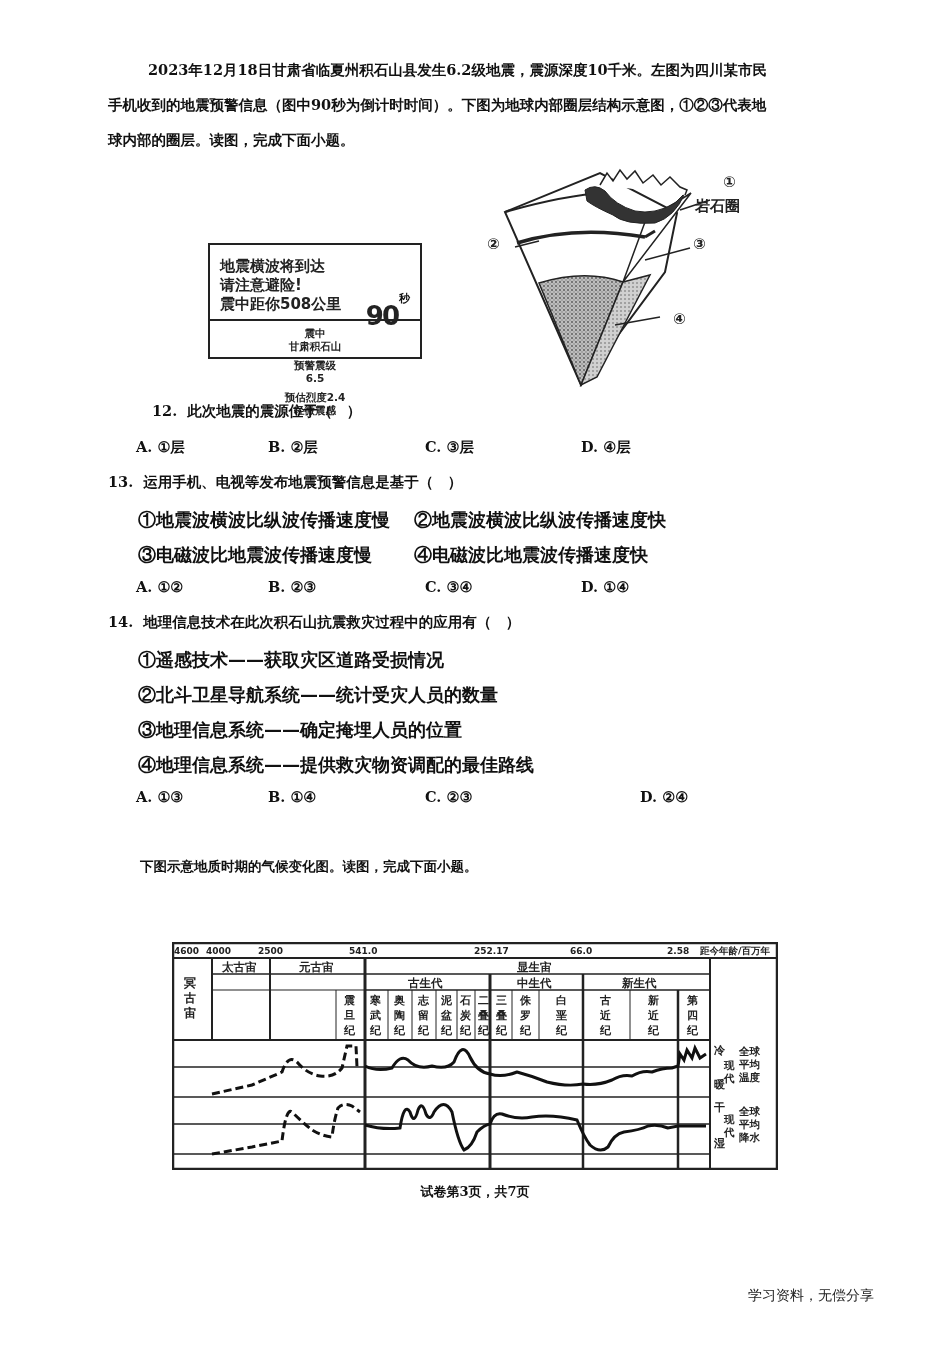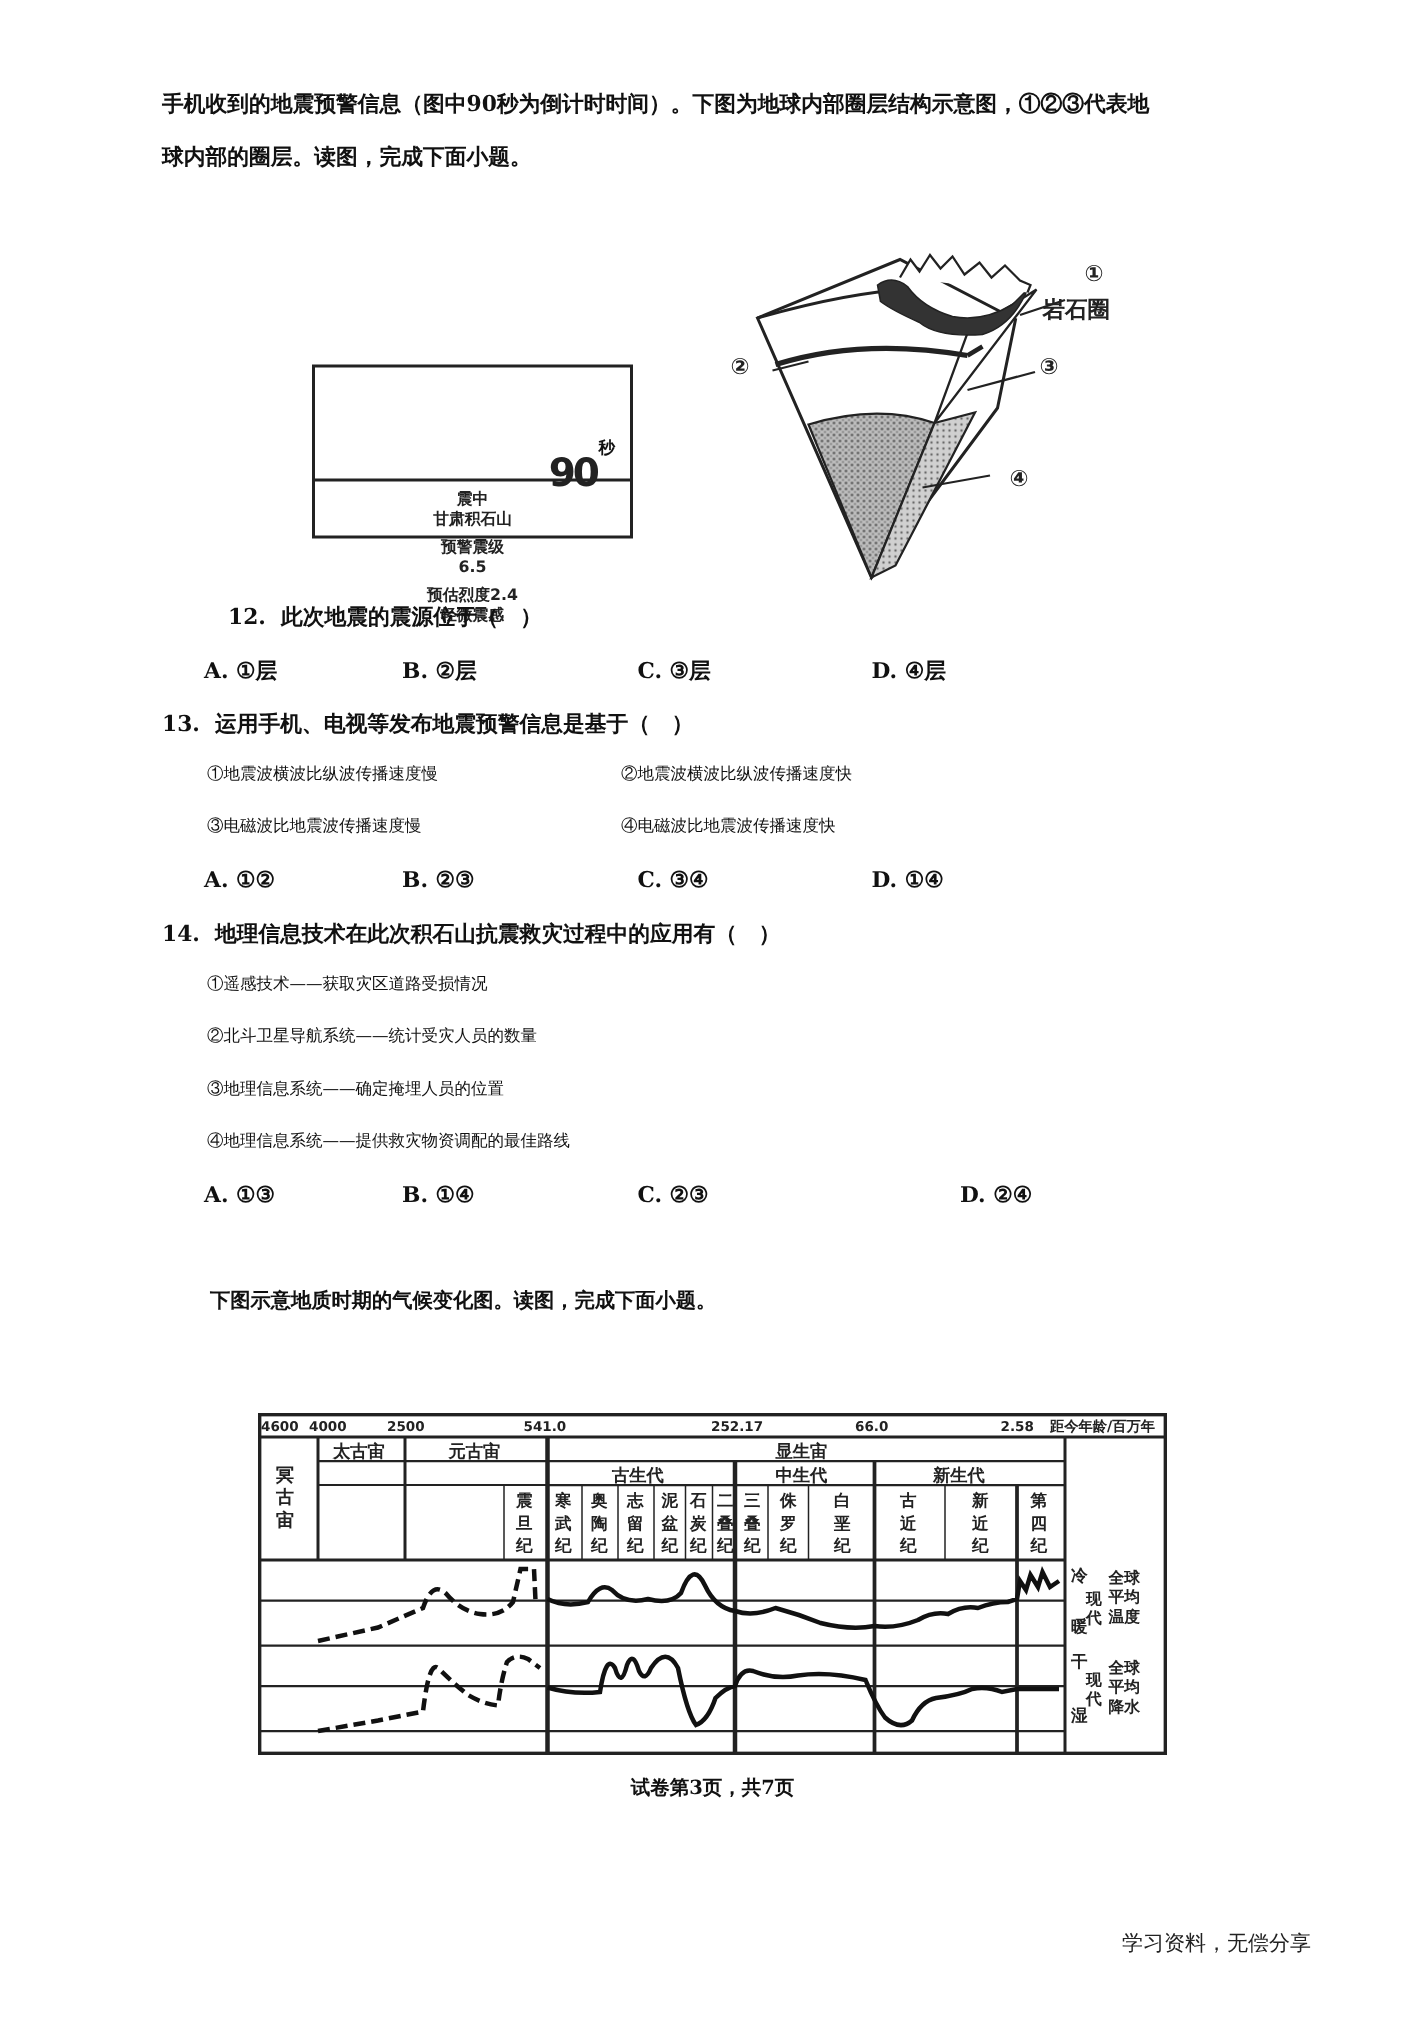--- a/index.html
+++ b/index.html
@@ -6,21 +6,21 @@
   body {
     width: 950px; height: 1345px; position: relative; overflow: hidden;
     background: #ffffff; color: #111;
     font-family: "DejaVu Serif", "Liberation Serif", serif;
   }
   .abs { position: absolute; }
   .intro { left: 108px; width: 745px; font-size: 14.5px; font-weight: bold; line-height: 35px; }
   .intro .indent { display: inline-block; width: 40px; }
   .q { font-size: 14.5px; font-weight: bold; white-space: nowrap; }
   .opt { font-size: 14.5px; font-weight: bold; white-space: nowrap; }
-  .stmt { font-size: 11px; font-weight: normal; white-space: nowrap; }
+  .stmt { font-size: 18px; font-weight: bold; white-space: nowrap; }
 
   
   .warn { left: 208px; top: 243px; width: 214px; height: 116px; border: 2px solid #222; box-sizing: border-box; background:#fff; }
   .warn-top { position: absolute; left: 0; top: 0; width: 100%; height: 74px; border-bottom: 2px solid #222; }
   .warn-lines { position: absolute; left: 10px; top: 12px; font-family: "DejaVu Sans", sans-serif; font-size: 15px; line-height: 19px; font-weight: bold; color: #222; }
   .warn-num { position: absolute; right: 22px; top: 8px; font-family: "DejaVu Sans", sans-serif; font-size: 26px; font-weight: bold; color: #222; letter-spacing: -2px; margin-top: 48px;}
   .warn-sec { position: absolute; right: 10px; top: 46px; font-size: 11px; font-weight: bold; font-family: "DejaVu Sans", sans-serif;}
   .warn-bot { position: absolute; left: 0; top: 76px; width: 100%; height: 38px; display: flex; justify-content: space-between; padding: 0 6px; box-sizing: border-box; font-family:"DejaVu Sans", sans-serif; font-size: 10.5px; font-weight: bold; line-height: 13px; text-align: center; color:#222;flex-direction:column;}
   .warn-bot > div { padding-top: 6px; }
 
@@ -32,26 +32,32 @@
   .chart { left: 172px; top: 902px; width: 606px; height: 228px; margin-top: 40px; }
   .chart svg text { font-family: "DejaVu Sans", sans-serif; font-weight: bold; fill: #222; }
 
   .footer { left: 0; width: 950px; top: 1183px; text-align: center; font-size: 13px; font-weight: bold; }
   .watermark { left: 748px; top: 1287px; font-family: "DejaVu Sans", sans-serif; font-size: 14px; color: #222; }
 </style>
 </head>
 <body>
 
 <div class="abs intro" style="top:52px;">
+  <div><span class="indent"></span><span>2023年12月18日甘肃省临夏州积石山县发生6.2级地震，震源深度10千米。左图为四川某市民</span></div>
   <div>手机收到的地震预警信息（图中90秒为倒计时时间）。下图为地球内部圈层结构示意图，①②③代表地</div>
   <div>球内部的圈层。读图，完成下面小题。</div>
 </div>
 
 <div class="abs warn">
   <div class="warn-top">
+    <div class="warn-lines">
+      <div>地震横波将到达</div>
+      <div>请注意避险!</div>
+      <div>震中距你508公里</div>
+    </div>
     <div class="warn-num">90</div>
     <div class="warn-sec">秒</div>
   </div>
   <div class="warn-bot">
     <div>
       <div>震中</div>
       <div>甘肃积石山</div>
     </div>
     <div>
       <div>预警震级</div>

